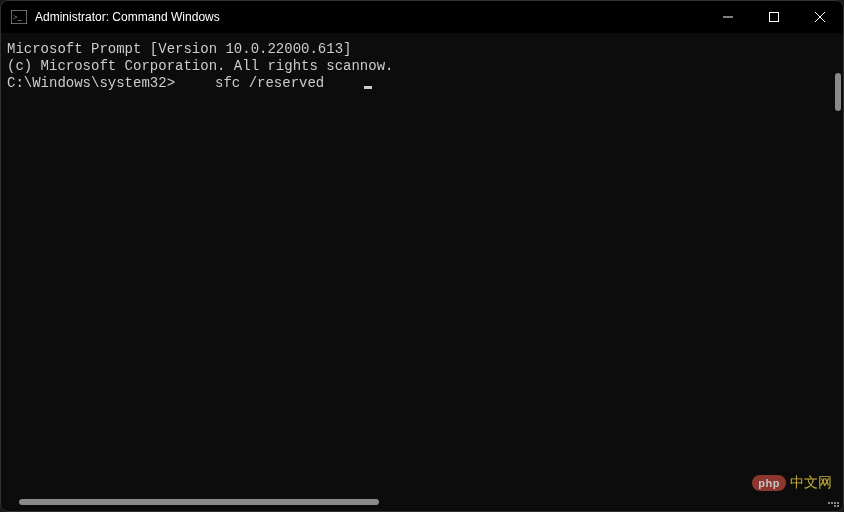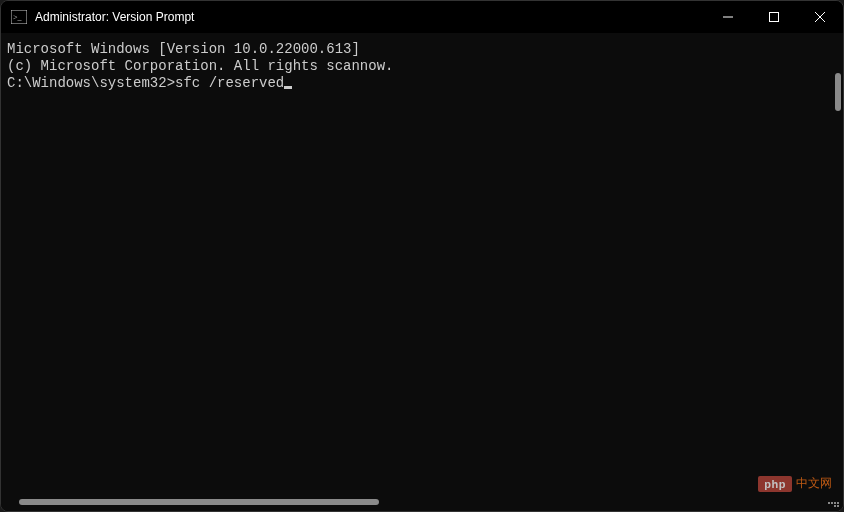--- a/index.html
+++ b/index.html
@@ -91,20 +91,21 @@
     }
 
     .terminal-line {
       white-space: pre;
     }
 
     .prompt-line {
       white-space: pre;
       display: flex;
       align-items: baseline;
+      gap: 40px;
     }
 
     .cursor {
       display: inline-block;
       width: 8px;
       height: 3px;
       background: #cccccc;
       margin-left: 0px;
       vertical-align: baseline;
       position: relative;
@@ -168,45 +169,45 @@
       opacity: 0.75;
       pointer-events: none;
     }
 
     .watermark-badge {
       background: #b8443a;
       color: #fff;
       font-size: 11px;
       font-weight: 700;
       padding: 2px 6px;
-      border-radius: 2px;
+      border-radius: 8px;
       font-family: Arial, sans-serif;
       letter-spacing: 0.5px;
     }
 
     .watermark-text {
-      color: #f97316;
-      font-size: 12px;
+      color: #fde047;
+      font-size: 14px;
       font-family: "Microsoft YaHei", Arial, sans-serif;
     }
   </style>
 </head>
 <body>
 
 <div class="window">
 
   <div class="titlebar">
     <div class="titlebar-left">
       <span class="app-icon">
         <svg viewBox="0 0 16 14">
           <rect x="0" y="0" width="16" height="14" fill="none" stroke="#ccc" stroke-width="1"></rect>
           <text x="2" y="10" font-size="8" fill="#ccc" font-family="Consolas">&gt;_</text>
         </svg>
       </span>
-      <span class="title-text">Administrator: Version Prompt</span>
+      <span class="title-text">Administrator: Command Windows</span>
     </div>
     <div class="window-controls">
       <div class="win-btn">
         <svg width="10" height="10" viewBox="0 0 10 10">
           <line x1="0" y1="5" x2="10" y2="5" stroke="#ffffff" stroke-width="1"></line>
         </svg>
       </div>
       <div class="win-btn">
         <svg width="10" height="10" viewBox="0 0 10 10">
           <rect x="0.5" y="0.5" width="9" height="9" fill="none" stroke="#ffffff" stroke-width="1"></rect>
@@ -215,21 +216,21 @@
       <div class="win-btn close">
         <svg width="10" height="10" viewBox="0 0 10 10">
           <line x1="0" y1="0" x2="10" y2="10" stroke="#ffffff" stroke-width="1"></line>
           <line x1="10" y1="0" x2="0" y2="10" stroke="#ffffff" stroke-width="1"></line>
         </svg>
       </div>
     </div>
   </div>
 
   <div class="terminal-body">
-    <div class="terminal-line">Microsoft Windows [Version 10.0.22000.613]</div>
+    <div class="terminal-line">Microsoft Prompt [Version 10.0.22000.613]</div>
     <div class="terminal-line">(c) Microsoft Corporation. All rights scannow.</div>
     <div class="terminal-line"></div>
     <div class="prompt-line">
       <span>C:\Windows\system32&gt;</span><span>sfc /reserved</span><span class="cursor"></span>
     </div>
 
     <div class="scrollbar-v"></div>
   </div>
 
   <div class="bottom-bar">

